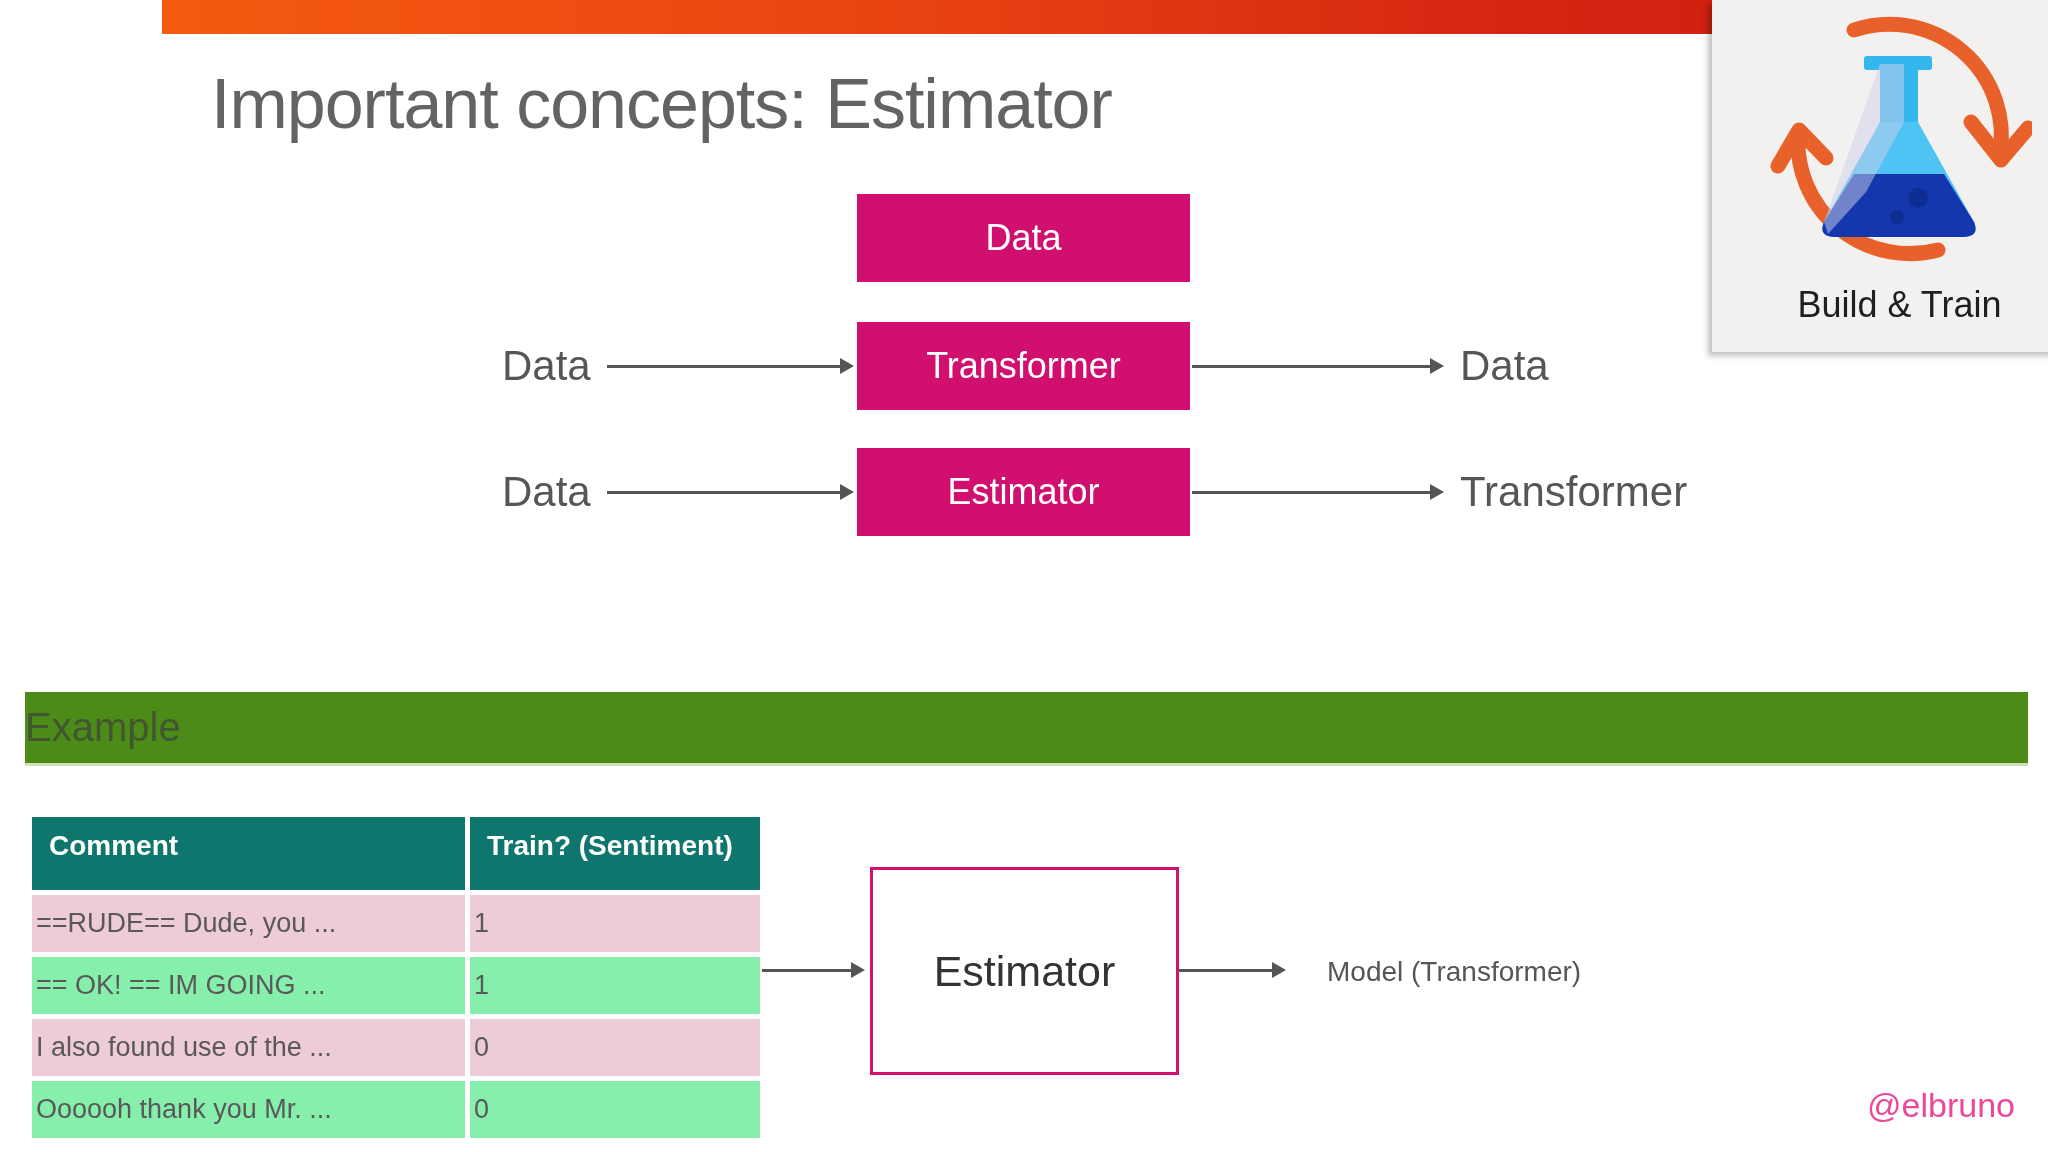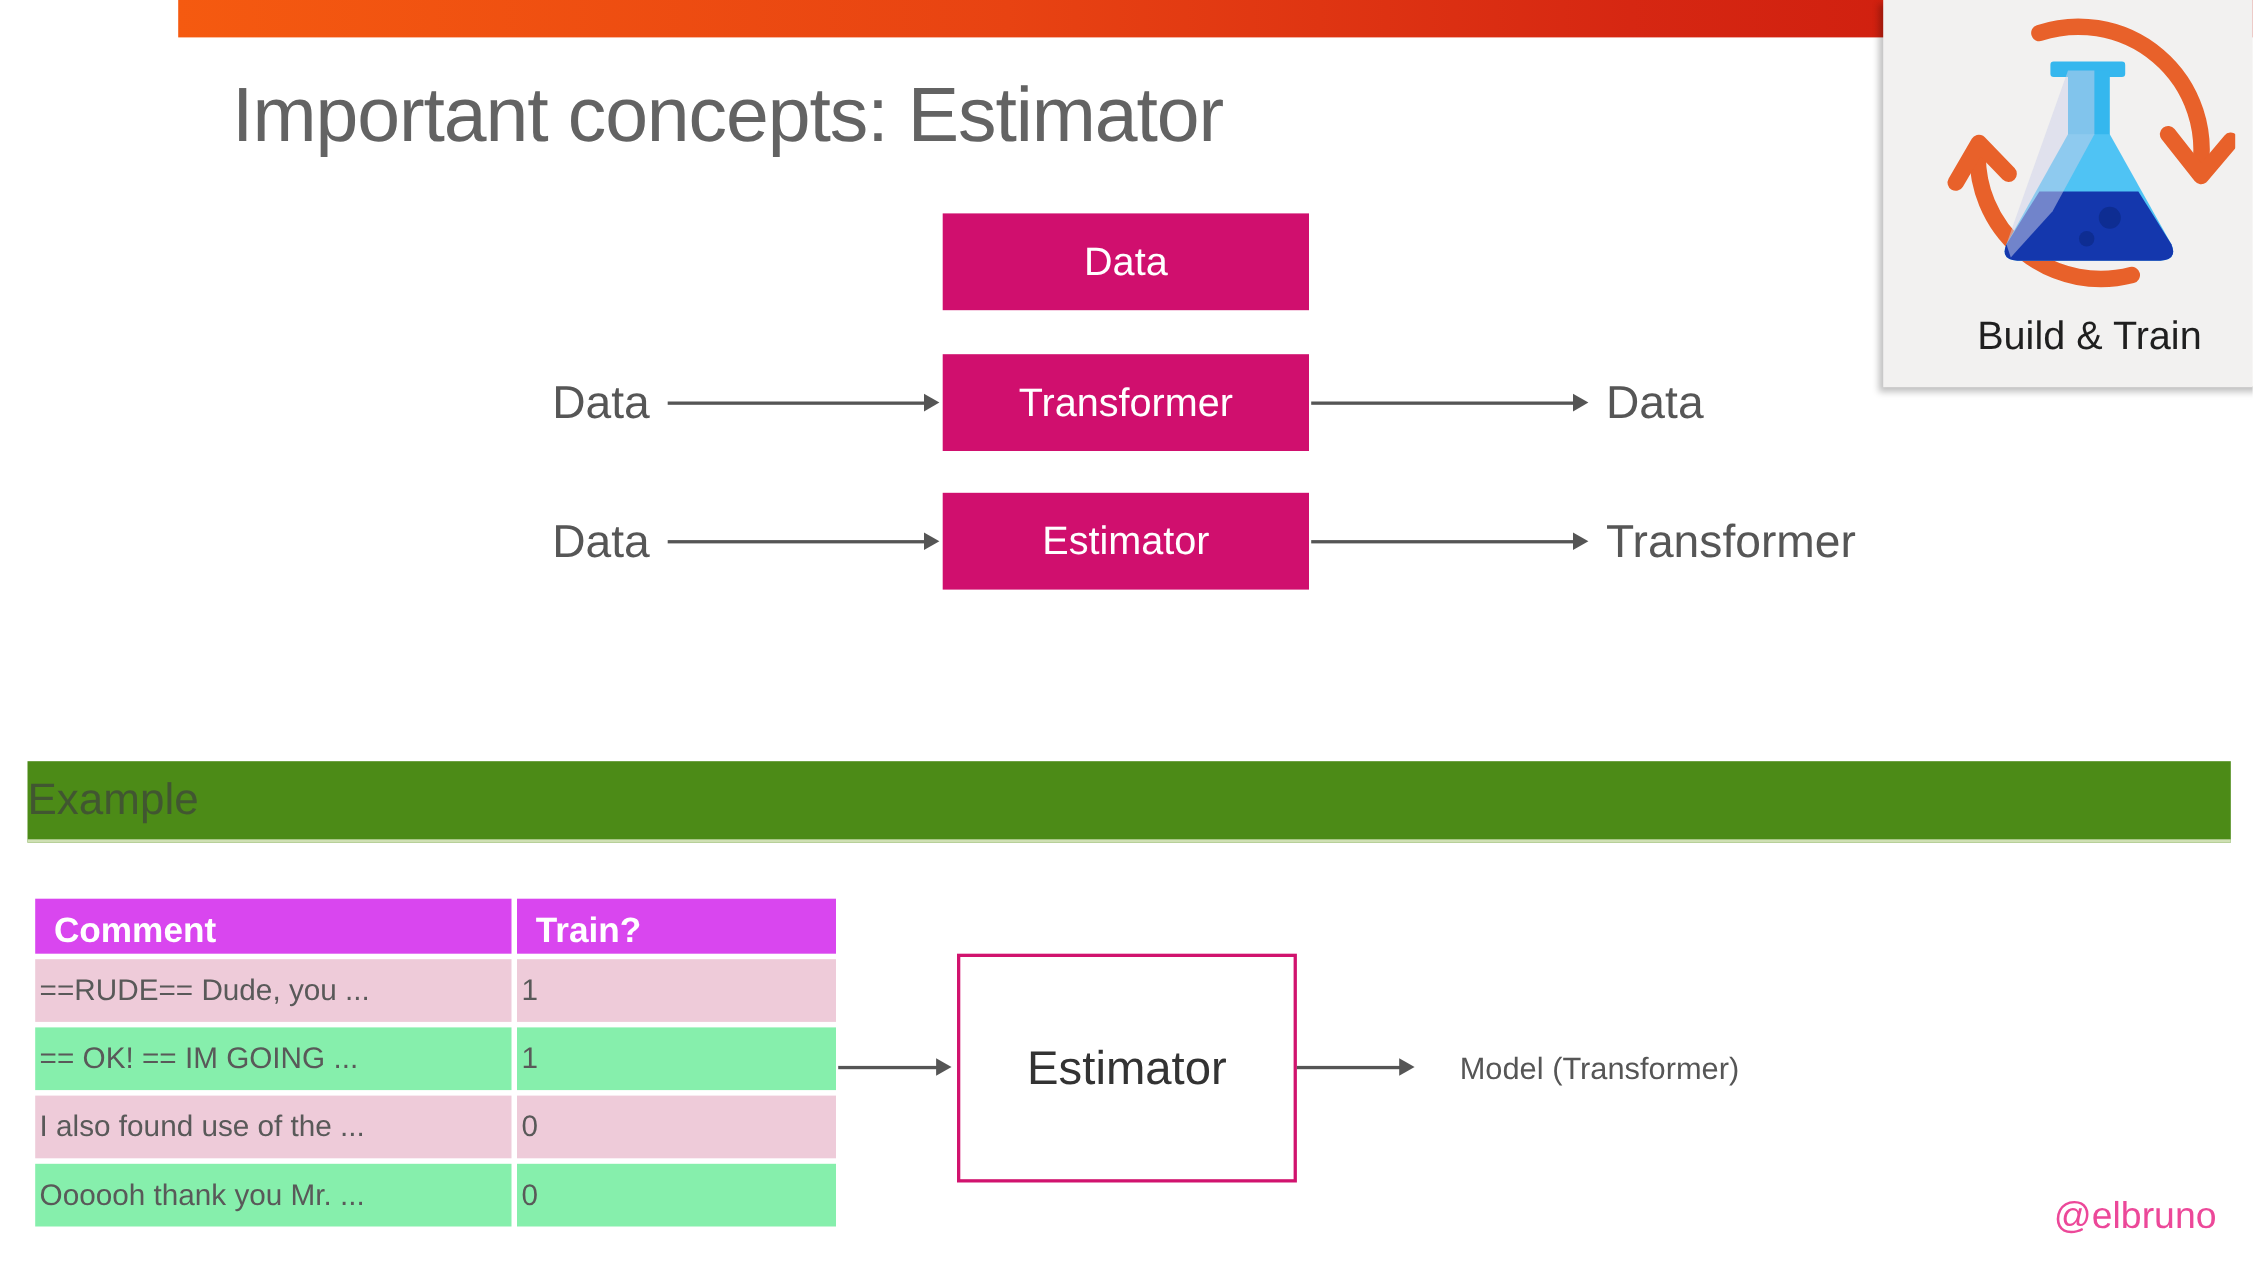--- a/index.html
+++ b/index.html
@@ -29,21 +29,21 @@
   .arrow{position:absolute;height:3px;background:#555;}
   .arrow::after{content:"";position:absolute;right:-13px;top:-7px;width:0;height:0;
     border-left:14px solid #555;border-top:8px solid transparent;border-bottom:8px solid transparent;}
   
   .banner{position:absolute;left:25px;top:692px;width:2003px;height:71px;background:#4c8b17;
     border-bottom:3px solid #cfe0b4;display:flex;align-items:center;}
   .banner-text{font-size:40px;color:#3f4a38;opacity:.8;}
   
   .tbl{position:absolute;left:32px;top:817px;display:grid;
     grid-template-columns:433px 290px;column-gap:5px;row-gap:5px;}
-  .tbl .hcell{height:50px;background:#d946ef;color:#fff;font-weight:bold;font-size:32px;
+  .tbl .hcell{height:73px;background:#0f766e;color:#fff;font-weight:bold;font-size:28px;
     line-height:57px;padding-left:17px;box-sizing:border-box;}
   .tbl .cell{height:57px;font-size:27px;color:#595959;line-height:57px;
     padding-left:4px;box-sizing:border-box;white-space:nowrap;overflow:hidden;}
   .rowA{background:#eecbd9;}
   .rowB{background:#86efac;}
   
   .est-box{position:absolute;left:870px;top:867px;width:303px;height:202px;background:#fff;
     border:3px solid #d1136e;display:flex;align-items:center;justify-content:center;
     font-size:43px;color:#333333;}
   .model-label{position:absolute;left:1327px;top:972px;transform:translateY(-50%);

